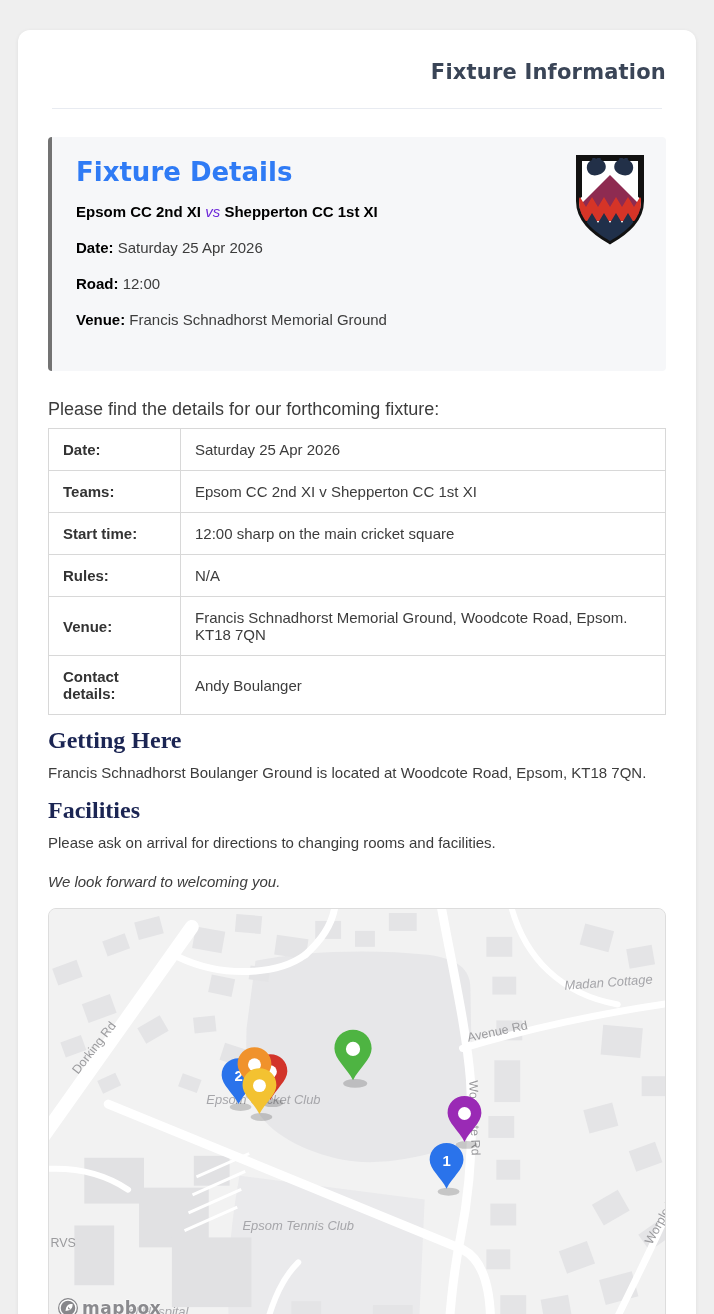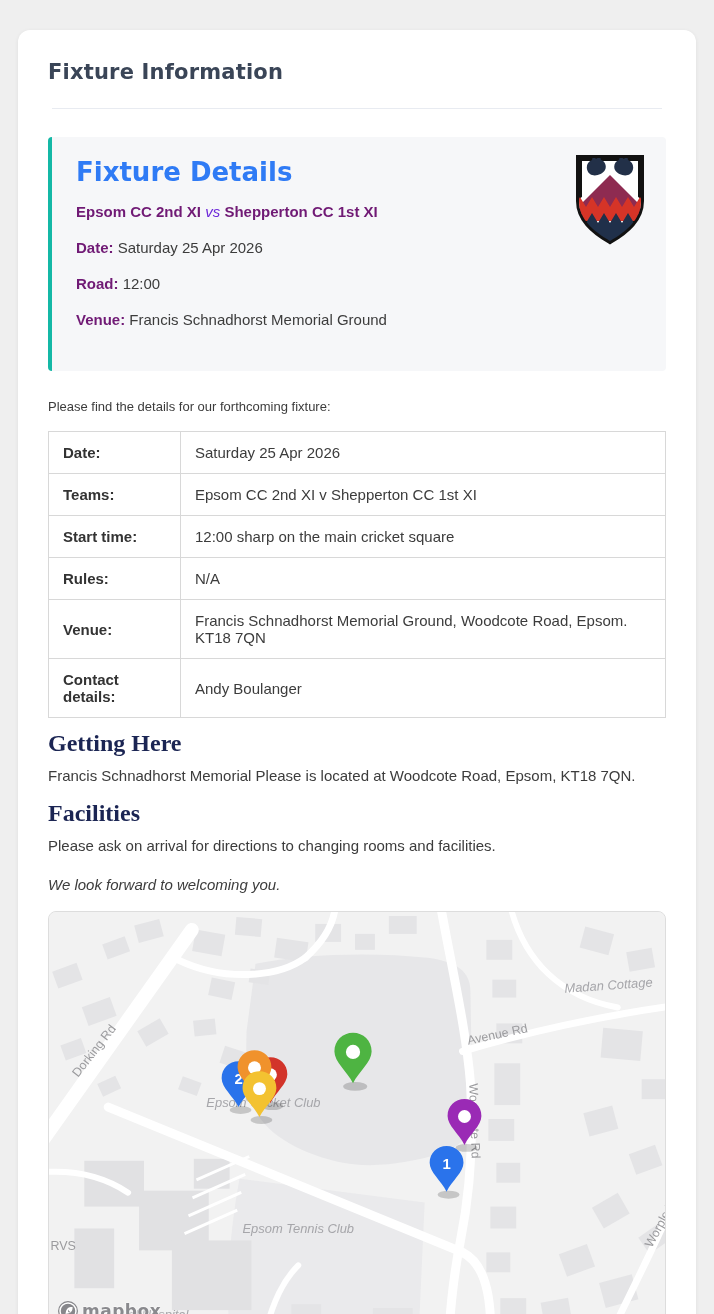--- a/index.html
+++ b/index.html
@@ -2,35 +2,35 @@
 <html><head>
 <meta charset="utf-8">
 <style>
   * { box-sizing: border-box; margin: 0; padding: 0; }
   html,body { background:#efefef; font-family:"Liberation Sans",sans-serif; color:#3c3c3c; }
   body { min-height:1314px; width:714px; margin:0 auto; }
 
   .card { background:#fff; margin:30px 18px 0; border-radius:12px;
           box-shadow:0 1px 4px rgba(0,0,0,.07); padding:26px 30px 12px; }
 
-  .page-title { text-align:left; font-family:"DejaVu Sans",sans-serif; font-weight:bold;
+  .page-title { text-align:right; font-family:"DejaVu Sans",sans-serif; font-weight:bold;
                 font-size:21px; color:#3a4557; letter-spacing:.2px; padding-top:4px; }
   .title-rule { border:none; border-top:1px solid #e8ebf1; margin:24px 4px 28px; }
 
-  .fixture-box { position:relative; background:#f6f7f9; border-left:4px solid #14b8a6;
+  .fixture-box { position:relative; background:#f6f7f9; border-left:4px solid #737373;
                  border-radius:4px; padding:20px 110px 24px 24px; margin-bottom:28px; }
   .fixture-box h2 { font-family:"DejaVu Sans",sans-serif; color:#2f7bf5; font-size:26px;
                     font-weight:bold; margin-bottom:16px; }
   .fixture-box p { font-size:15px; color:#3c3c3c; margin-bottom:19px; }
   .fixture-box p:last-child { margin-bottom:2px; }
-  .fixture-box b { color:#701a75;margin-top:21px; }
+  .fixture-box b { color:#000000;margin-top:21px; }
   .vs { font-weight:normal; color:#6d28d9;font-style:italic; }
   .crest { position:absolute; top:16px; right:18px; width:76px; height:94px; }
 
-  .intro { font-size:13px; margin-bottom:17px; }
+  .intro { font-size:18px; margin-bottom:8px; }
 
   table.details { width:100%; border-collapse:collapse; font-size:15px; margin-bottom:12px; }
   table.details td { border:1px solid #d8d8d8; padding:12px 14px; }
   table.details td.lbl { width:132px; font-weight:bold; color:#333; }
 
   h2.section { font-family:Liberation Serif, serif; color:#1b2553; font-size:24px;
                font-weight:bold; margin:10px 0 10px; }
   p.body-text { font-size:15px; margin-bottom:16px; }
   p.closing { font-size:15px; margin:22px 0 18px;font-style:italic; }
 
@@ -107,21 +107,21 @@
           <td>Francis Schnadhorst Memorial Ground, Woodcote Road, Epsom. KT18 7QN</td>
         </tr>
       <tr>
           <td class="lbl">Contact details:</td>
           <td>Andy Boulanger</td>
         </tr>
     </tbody>
   </table>
 
   <h2 class="section">Getting Here</h2>
-  <p class="body-text">Francis Schnadhorst Memorial Please is located at Woodcote Road, Epsom, KT18 7QN.</p>
+  <p class="body-text">Francis Schnadhorst Boulanger Ground is located at Woodcote Road, Epsom, KT18 7QN.</p>
 
   <h2 class="section">Facilities</h2>
   <p class="body-text">Please ask on arrival for directions to changing rooms and facilities.</p>
   <p class="closing">We look forward to welcoming you.</p>
 
   <div class="map-wrap">
     <svg class="map" viewBox="0 0 628 420" preserveAspectRatio="xMidYMid slice">
       <rect x="0" y="0" width="628" height="420" fill="#f2f2f2"></rect>
 
       <path d="M212,52 C260,42 330,40 385,46 C415,50 428,60 428,80 L430,200 C430,222 420,235 400,242 C370,252 330,258 300,252 C260,244 225,225 212,200 C204,185 202,160 203,120 Z" fill="#e7e7e9"></path>

